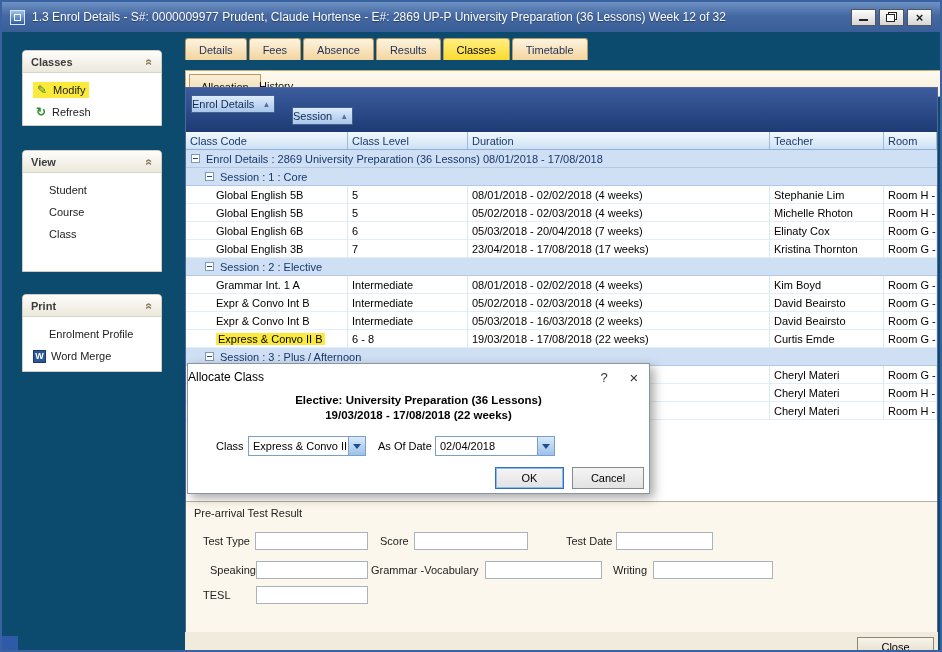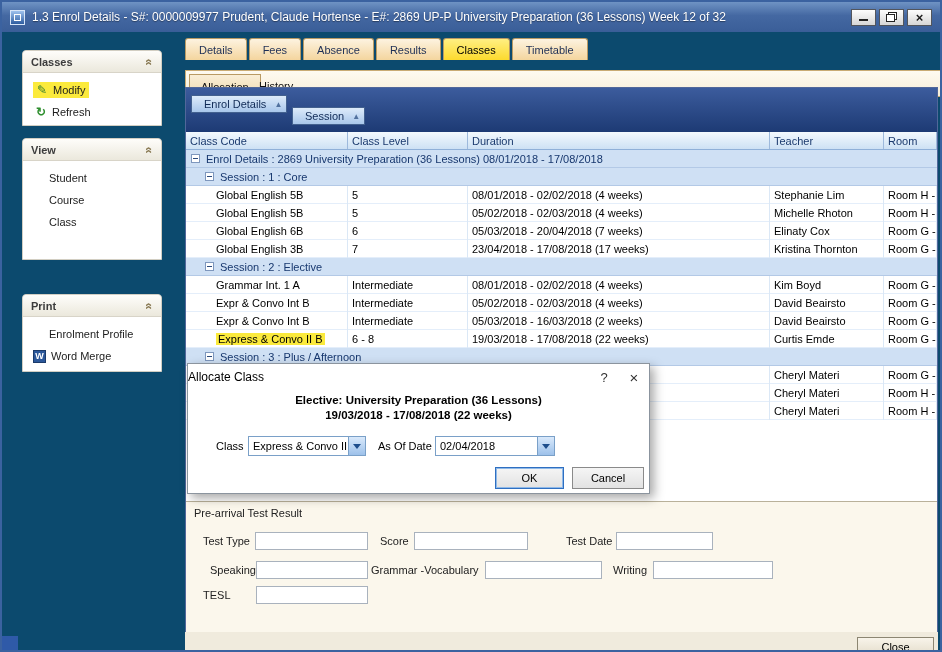--- a/index.html
+++ b/index.html
@@ -47,21 +47,21 @@
 
   .substrip { position:absolute; left:183px; top:68px; width:768px; height:27px;
     background:linear-gradient(#fefaf0,#f7eed8); border:1px solid #c9ab74; }
   .subtab { position:absolute; top:3px; height:24px; padding:0 11px; display:flex; align-items:center; color:#111; cursor:pointer; }
   .subtab.active { left:3px; background:linear-gradient(#f9eed6,#eed9ae); border:1px solid #b99a63; border-bottom:none; }
   .subtab.plain { left:62px; }
 
   
   .mainbox { position:absolute; left:183px; top:85px; width:753px; height:545px; border:1px solid #51679a; background:#fff; }
   .groupbar { position:absolute; left:0; top:0; width:100%; height:44px; background:linear-gradient(#3c5c9d,#1d3a74); }
-  .gbtn { position:absolute; height:18px; padding:0 20px 0 12px; background:linear-gradient(#ddebfa,#a9c7eb);
+  .gbtn { position:absolute; height:18px; padding:0 20px 0 0; background:linear-gradient(#ddebfa,#a9c7eb);
     border:1px solid #43618f; color:#102a55; display:flex; align-items:center; cursor:pointer; }
   .gbtn .sort { position:absolute; right:4px; font-size:8px; color:#51719e; font-style:italic; }
   .gbtn.g1 { left:5px; top:7px; }
   .gbtn.g2 { left:106px; top:19px; }
 
   .theadrow { position:absolute; left:0; top:44px; width:100%; height:18px; display:flex;
     background:linear-gradient(#f3f9fe,#cde1f4); border-bottom:1px solid #8fb0d8; }
   .th { border-right:1px solid #9db9dc; display:flex; align-items:center; padding-left:4px; color:#1b3a6e; overflow:hidden; white-space:nowrap; }
   .w0{width:162px;} .w1{width:120px;} .w2{width:302px;} .w3{width:114px;} .w4{flex:1;}
 
@@ -143,21 +143,21 @@
           <span>Modify</span>
         </span>
       </div>
       <div class="panel-item">
         <span class="icn refresh">↻</span>
         <span>Refresh</span>
       </div>
     </div>
   </div>
 
-  <div class="panel" style="top:136px;height:122px">
+  <div class="panel" style="top:148px;height:122px">
     <div class="panel-header">
       <span>View</span>
       <span class="chevron">«</span>
     </div>
     <div class="panel-items">
       <div class="panel-item noicon">
           <span>Student</span>
         </div>
       <div class="panel-item noicon">
           <span>Course</span>

